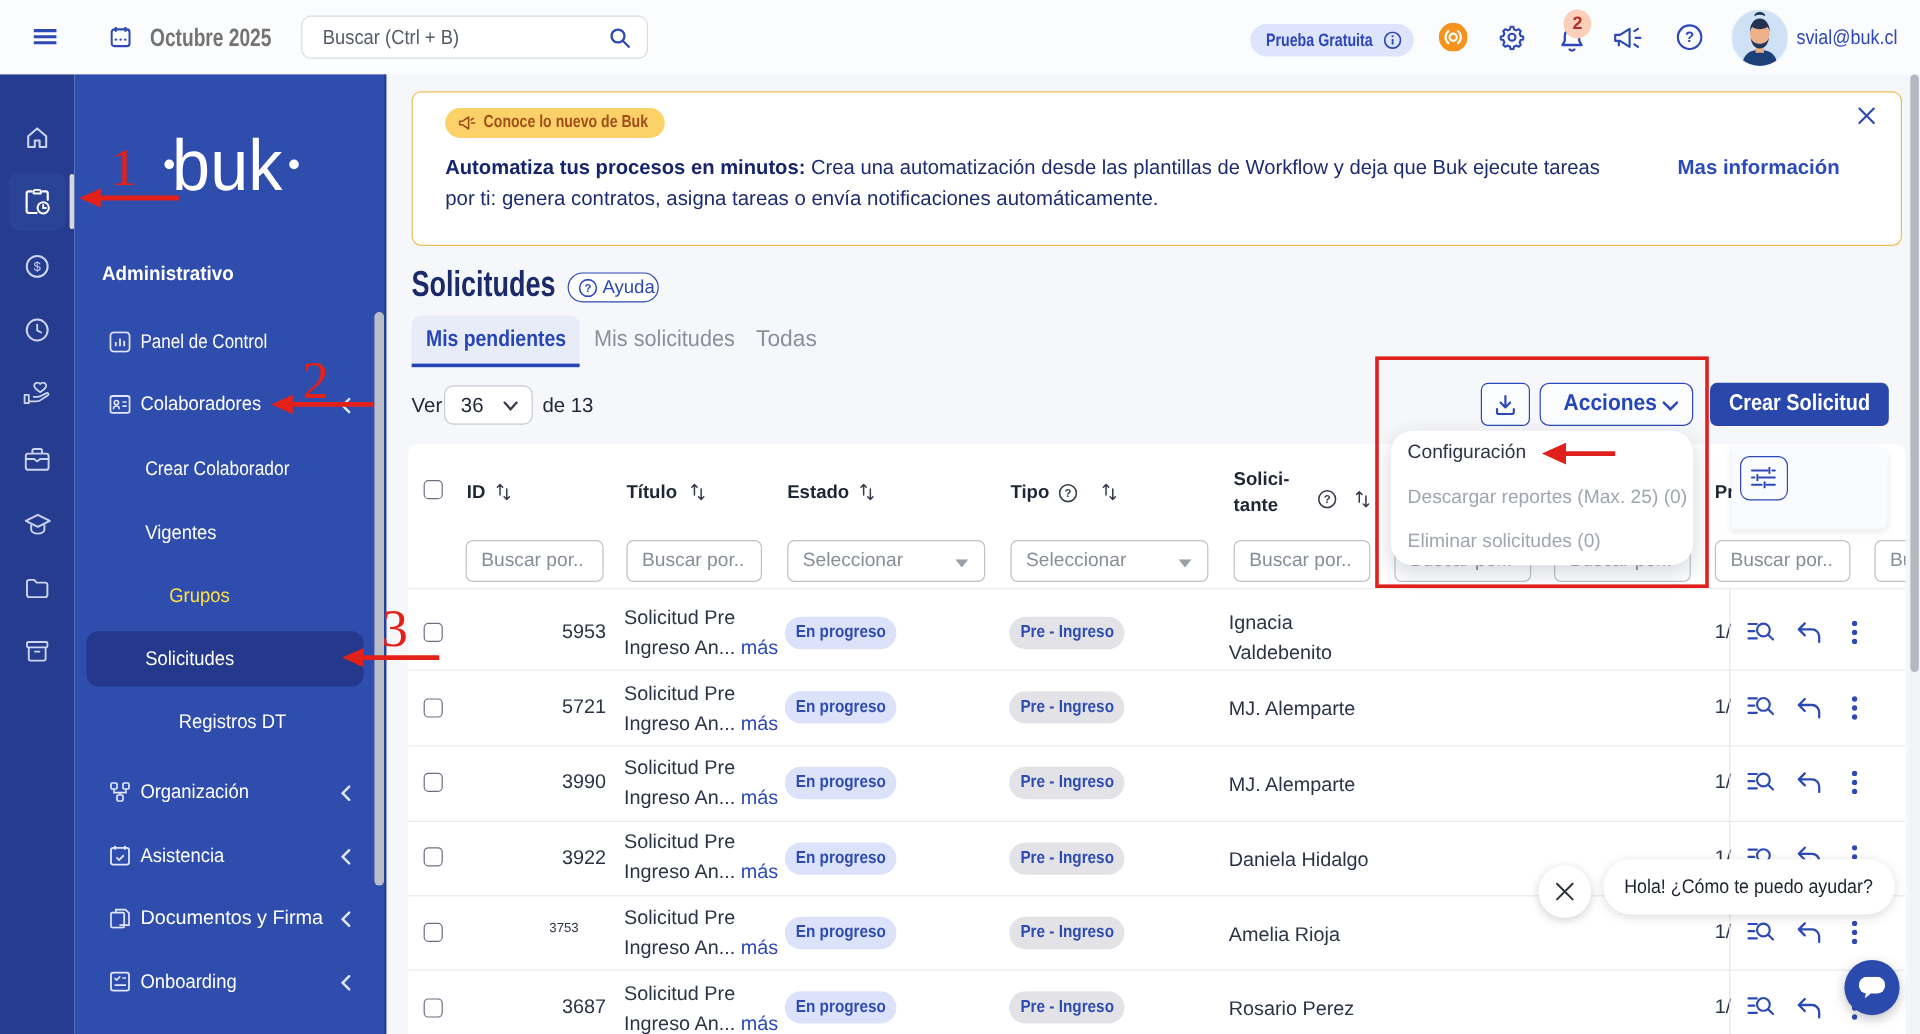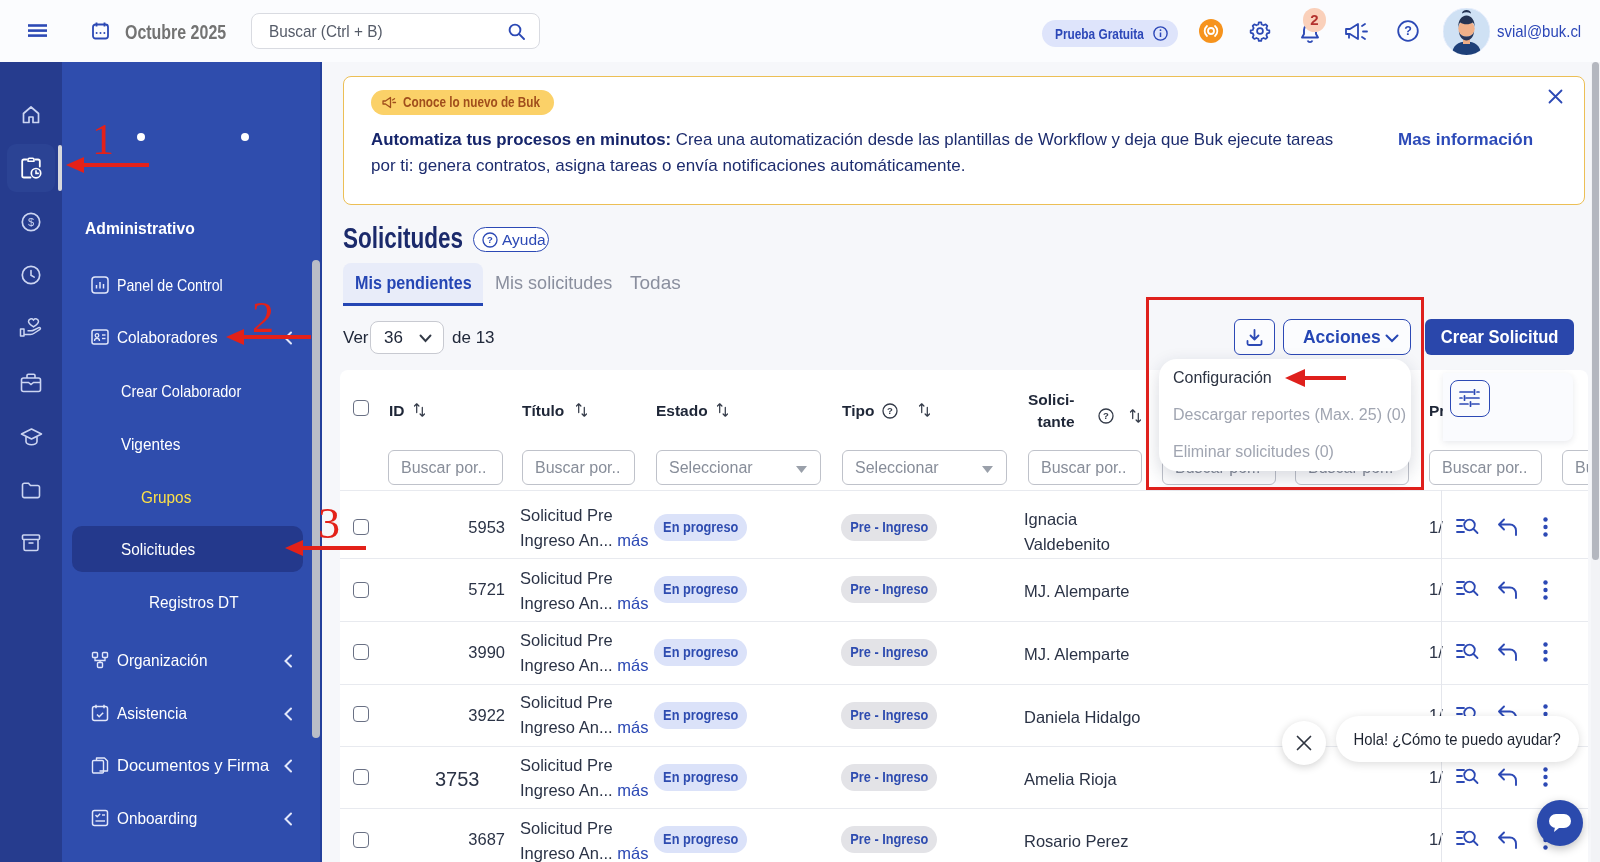--- a/index.html
+++ b/index.html
@@ -145,20 +145,21 @@
   </svg>
 
   <svg class="abs" style="left:21px;top:471px;" width="20" height="20" viewBox="0 0 20 20">
     <rect x="1.5" y="2" width="17" height="4.5" rx="1" fill="none" stroke="#ccd5f2" stroke-width="1.6"></rect>
     <path d="M3 6.5 v9.5 a1.5 1.5 0 0 0 1.5 1.5 h11 a1.5 1.5 0 0 0 1.5 -1.5 V6.5" fill="none" stroke="#ccd5f2" stroke-width="1.6"></path>
     <line x1="7.5" y1="10" x2="12.5" y2="10" stroke="#ccd5f2" stroke-width="1.6"></line>
   </svg>
 </div>
 
 <div class="abs" id="sidebar" style="left:62px;top:62px;width:260px;height:800px;background:#2f4dad;overflow:hidden;">
+  <div class="abs" style="left:-7px;top:46px;width:268px;text-align:center;color:#fff;font-size:60px;font-weight:400;line-height:60px;"><span class="sx" style="transform:scaleX(0.95);transform-origin:center;">buk</span></div>
   <div class="abs" style="left:75px;top:71px;width:8px;height:8px;border-radius:50%;background:#fff;"></div>
   <div class="abs" style="left:179px;top:71px;width:8px;height:8px;border-radius:50%;background:#fff;"></div>
   <div class="abs" style="left:23px;top:157px;font-size:16.5px;font-weight:700;color:#fff;"><span class="sx" style="transform:scaleX(0.95);">Administrativo</span></div>
 
   <div class="abs" style="left:10px;top:464px;width:231px;height:46px;background:#24398c;border-radius:10px;"></div>
 
   <svg class="abs" style="left:29px;top:214px;" width="18" height="18" viewBox="0 0 18 18">
     <rect x="1" y="1" width="16" height="16" rx="3" fill="none" stroke="#e2e7fa" stroke-width="1.5"></rect>
     <line x1="5.5" y1="12.5" x2="5.5" y2="9" stroke="#e2e7fa" stroke-width="1.5"></line>
     <line x1="9" y1="12.5" x2="9" y2="6" stroke="#e2e7fa" stroke-width="1.5"></line>
@@ -301,21 +302,21 @@
   <svg class="abs" style="left:542px;top:33px;" width="16" height="16" viewBox="0 0 16 16">
         <circle cx="8" cy="8" r="7" fill="none" stroke="#343b49" stroke-width="1.3"></circle>
         <text x="8" y="11.2" font-size="9.5" font-weight="700" fill="#343b49" text-anchor="middle" font-family="Liberation Sans">?</text>
       </svg>
   <svg class="abs" style="left:577px;top:32px;" width="15" height="16" viewBox="0 0 15 16">
         <g stroke="#343b49" stroke-width="1.25" fill="none" stroke-linecap="round" stroke-linejoin="round">
           <path d="M4.7 10.6 V1.8 M2.5 4 L4.7 1.8 L6.9 4"></path>
           <path d="M10.3 5.4 v8.8 M8.1 12 L10.3 14.2 L12.5 12"></path>
         </g>
       </svg>
-  <div class="abs" style="left:688px;top:19px;font-size:15.5px;font-weight:700;color:#1e2637;line-height:22px;text-align:right;">Solici-<br>tante</div>
+  <div class="abs" style="left:688px;top:19px;font-size:15.5px;font-weight:700;color:#1e2637;line-height:22px;">Solici-<br>tante</div>
   <svg class="abs" style="left:758px;top:38px;" width="16" height="16" viewBox="0 0 16 16">
         <circle cx="8" cy="8" r="7" fill="none" stroke="#343b49" stroke-width="1.3"></circle>
         <text x="8" y="11.2" font-size="9.5" font-weight="700" fill="#343b49" text-anchor="middle" font-family="Liberation Sans">?</text>
       </svg>
   <svg class="abs" style="left:788px;top:38px;" width="15" height="16" viewBox="0 0 15 16">
         <g stroke="#343b49" stroke-width="1.25" fill="none" stroke-linecap="round" stroke-linejoin="round">
           <path d="M4.7 10.6 V1.8 M2.5 4 L4.7 1.8 L6.9 4"></path>
           <path d="M10.3 5.4 v8.8 M8.1 12 L10.3 14.2 L12.5 12"></path>
         </g>
       </svg>
@@ -437,21 +438,21 @@
     <path d="M7 2.5 L2 7.5 L7 12.5 M2 7.5 h11 a6 6 0 0 1 6 6 v4.5" fill="none" stroke="#2c49b5" stroke-width="1.9" stroke-linecap="round" stroke-linejoin="round"></path>
   </svg>
   <svg class="abs" style="left:1203px;top:334px;" width="5" height="20" viewBox="0 0 5 20">
     <circle cx="2.5" cy="2.5" r="2.2" fill="#2c49b5"></circle>
         <circle cx="2.5" cy="10" r="2.2" fill="#2c49b5"></circle>
         <circle cx="2.5" cy="17.5" r="2.2" fill="#2c49b5"></circle>
   </svg>
   <div class="abs" style="left:0;top:376px;width:1248px;height:1px;background:#e8eaef;"></div>
 
   <div class="abs" style="left:13px;top:399px;width:16px;height:16px;border:1.6px solid #697084;border-radius:4px;background:#fff;"></div>
-  <div class="abs" style="left:95px;top:398px;width:70px;text-align:left;font-size:20px;color:#2b3346;">3753</div>
+  <div class="abs" style="left:95px;top:398px;width:70px;text-align:center;font-size:11px;color:#2b3346;">3753</div>
   <div class="abs" style="left:180px;top:383px;font-size:16.5px;color:#2b3346;line-height:25px;">Solicitud Pre<br>Ingreso An... <span style="color:#2c49b5;">más</span></div>
   <div class="abs" style="left:314px;top:394px;width:93px;height:27px;background:#dbe2f9;border-radius:14px;text-align:center;font-size:14.5px;font-weight:700;color:#2e4cb0;line-height:27px;"><span class="sx" style="transform:scaleX(0.88);transform-origin:center;">En progreso</span></div>
   <div class="abs" style="left:501px;top:394px;width:96px;height:27px;background:#e3e3e7;border-radius:14px;text-align:center;font-size:14.5px;font-weight:700;color:#2e4cb0;line-height:27px;"><span class="sx" style="transform:scaleX(0.88);transform-origin:center;">Pre - Ingreso</span></div>
   <div class="abs" style="left:684px;top:398px;font-size:16.5px;color:#2b3346;line-height:23px;">Amelia Rioja</div>
   <div class="abs" style="left:1089px;top:398px;font-size:16.5px;color:#2b3346;">1/</div>
   <svg class="abs" style="left:1116px;top:396px;" width="23" height="22" viewBox="0 0 23 22">
     <g stroke="#2c49b5" stroke-width="1.8" fill="none" stroke-linecap="round">
       <line x1="1" y1="4" x2="8" y2="4"></line>
           <line x1="1" y1="10" x2="6" y2="10"></line>
           <line x1="1" y1="16" x2="8" y2="16"></line>

